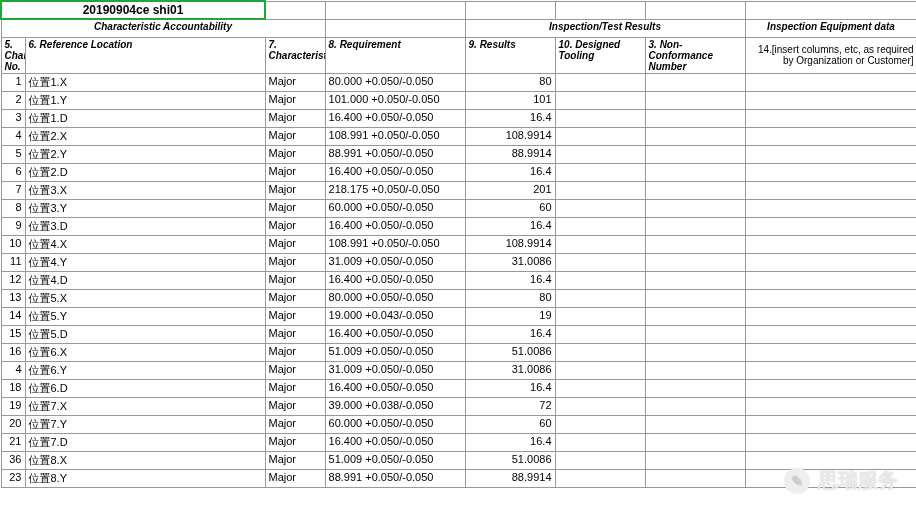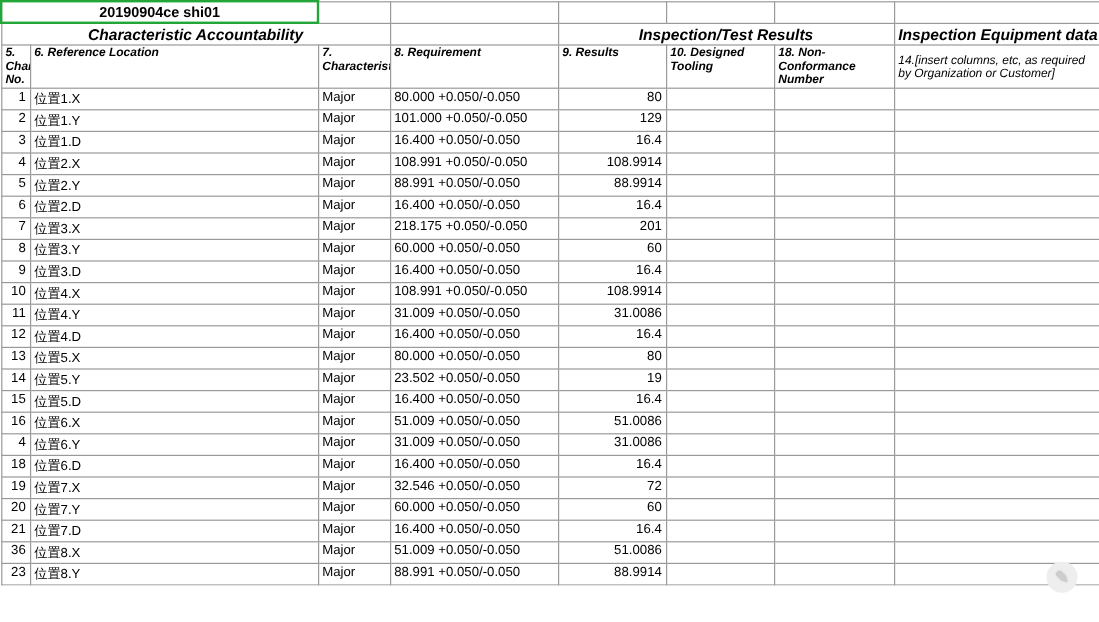--- a/index.html
+++ b/index.html
@@ -1,23 +1,23 @@
 <!DOCTYPE html>
 <html><head>
 <meta charset="utf-8">
 <style>
   * { box-sizing: border-box; }
   html, body { margin:0; padding:0; font-family: Arial, sans-serif; font-size:11px; color:#000; background:#fff; width:916px; }
   table { border-collapse: collapse; width:100%; table-layout:fixed; }
   td, th { border:1px solid #999; padding:1px 3px; overflow:hidden; white-space:nowrap; text-overflow:clip; vertical-align:top; height:18px; }
   .sel { border:2px solid #22a63a; font-weight:bold; text-align:center; font-size:12px; }
-  .grouphdr { font-weight:bold; font-style:italic; text-align:center; font-size:13px; }
+  .grouphdr { font-weight:bold; font-style:italic; text-align:center; font-size:10px; }
   .colhdr { font-weight:bold; font-style:italic; font-size:10px; vertical-align:top; white-space:normal; }
   .num { text-align:right; }
-  .eqnote { font-size:10px; text-align:left; white-space:normal; vertical-align:middle;font-style:italic; }
+  .eqnote { font-size:10px; text-align:right; white-space:normal; vertical-align:middle; }
   col.c0 { width:24px; }
   col.c1 { width:240px; }
   col.c2 { width:60px; }
   col.c3 { width:140px; }
   col.c4 { width:90px; }
   col.c5 { width:90px; }
   col.c6 { width:100px; }
   col.c7 { width:172px; }
   .watermark {
     position:fixed; right:18px; bottom:24px;
@@ -65,40 +65,40 @@
       <td class="grouphdr">Inspection Equipment data</td>
     </tr>
 
     <tr>
       <td rowspan="2" class="colhdr">5. Char No.</td>
       <td rowspan="2" class="colhdr">6. Reference Location</td>
       <td rowspan="2" class="colhdr">7. Characteristic</td>
       <td rowspan="2" class="colhdr">8. Requirement</td>
       <td rowspan="2" class="colhdr">9. Results</td>
       <td rowspan="2" class="colhdr">10. Designed Tooling</td>
-      <td rowspan="2" class="colhdr">18. Non-Conformance Number</td>
+      <td rowspan="2" class="colhdr">3. Non-Conformance Number</td>
       <td rowspan="2" class="eqnote">14.[insert columns, etc, as required by Organization or Customer]</td>
     </tr>
     <tr></tr>
   <tr>
         <td class="num">1</td>
         <td>位置1.X</td>
         <td>Major</td>
         <td>80.000 +0.050/-0.050</td>
         <td class="num">80</td>
         <td></td>
         <td></td>
         <td></td>
       </tr>
       <tr>
         <td class="num">2</td>
         <td>位置1.Y</td>
         <td>Major</td>
         <td>101.000 +0.050/-0.050</td>
-        <td class="num">129</td>
+        <td class="num">101</td>
         <td></td>
         <td></td>
         <td></td>
       </tr>
       <tr>
         <td class="num">3</td>
         <td>位置1.D</td>
         <td>Major</td>
         <td>16.400 +0.050/-0.050</td>
         <td class="num">16.4</td>
@@ -203,21 +203,21 @@
         <td>80.000 +0.050/-0.050</td>
         <td class="num">80</td>
         <td></td>
         <td></td>
         <td></td>
       </tr>
       <tr>
         <td class="num">14</td>
         <td>位置5.Y</td>
         <td>Major</td>
-        <td>23.502 +0.050/-0.050</td>
+        <td>19.000 +0.043/-0.050</td>
         <td class="num">19</td>
         <td></td>
         <td></td>
         <td></td>
       </tr>
       <tr>
         <td class="num">15</td>
         <td>位置5.D</td>
         <td>Major</td>
         <td>16.400 +0.050/-0.050</td>
@@ -253,21 +253,21 @@
         <td>16.400 +0.050/-0.050</td>
         <td class="num">16.4</td>
         <td></td>
         <td></td>
         <td></td>
       </tr>
       <tr>
         <td class="num">19</td>
         <td>位置7.X</td>
         <td>Major</td>
-        <td>32.546 +0.050/-0.050</td>
+        <td>39.000 +0.038/-0.050</td>
         <td class="num">72</td>
         <td></td>
         <td></td>
         <td></td>
       </tr>
       <tr>
         <td class="num">20</td>
         <td>位置7.Y</td>
         <td>Major</td>
         <td>60.000 +0.050/-0.050</td>
@@ -304,13 +304,14 @@
         <td class="num">88.9914</td>
         <td></td>
         <td></td>
         <td></td>
       </tr>
     </tbody>
 </table>
 
 <div class="watermark">
   <span class="wm-icon">✎</span>
+  <span>思瑞服务</span>
 </div>
 
 </body></html>

